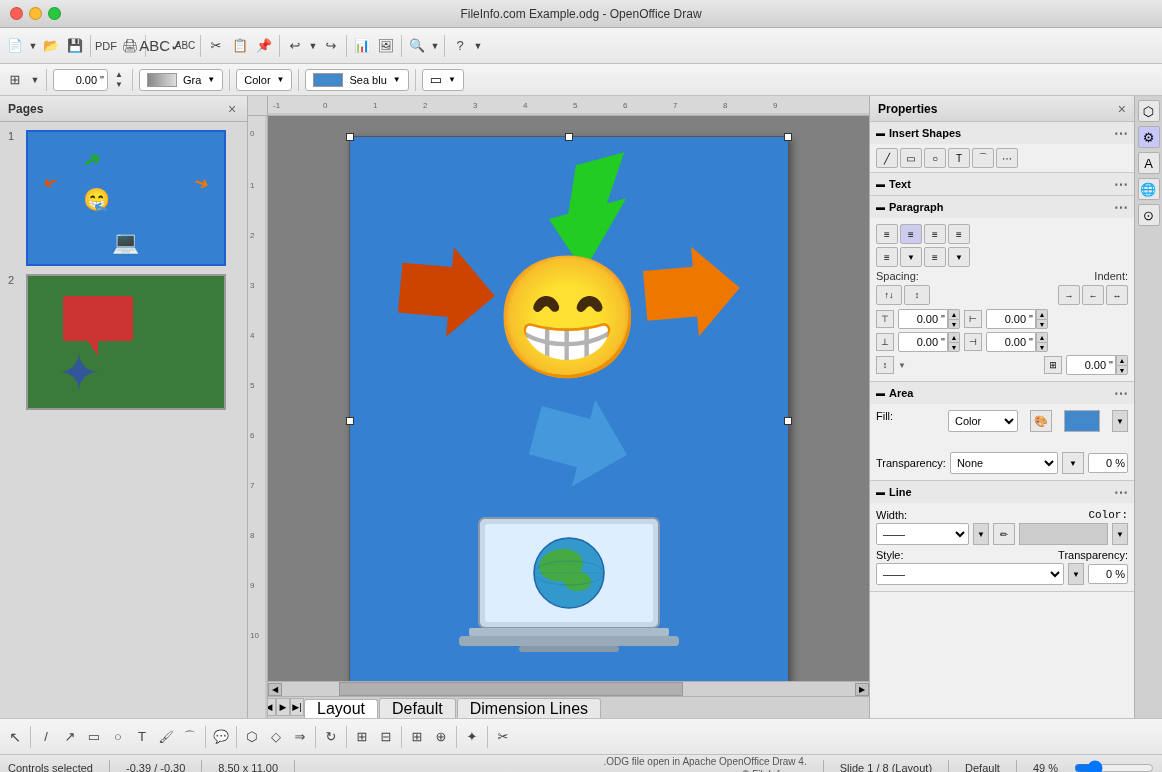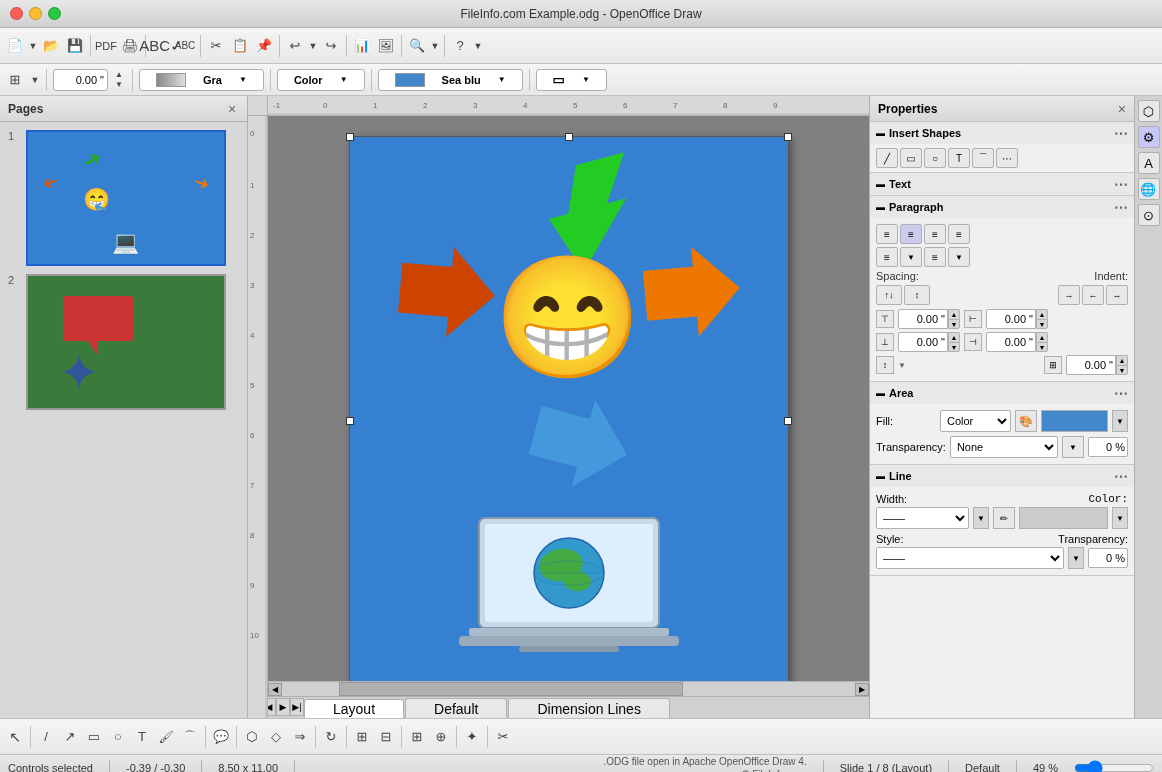--- a/index.html
+++ b/index.html
@@ -14,21 +14,21 @@
     .tb-green { background: #28c840; }
     .title-text { font-size: 12px; color: #333; font-weight: 500; }
 
     
     .toolbar1 { height: 36px; background: linear-gradient(to bottom, #f5f5f5, #e8e8e8); border-bottom: 1px solid #c0c0c0; display: flex; align-items: center; padding: 0 4px; gap: 2px; }
     .toolbar2 { height: 32px; background: linear-gradient(to bottom, #f5f5f5, #e8e8e8); border-bottom: 1px solid #c0c0c0; display: flex; align-items: center; padding: 0 4px; gap: 4px; }
 
     .tb-icon { width: 22px; height: 22px; display: flex; align-items: center; justify-content: center; border-radius: 3px; cursor: pointer; font-size: 13px; color: #444; }
     .tb-separator { width: 1px; height: 22px; background: #c0c0c0; margin: 0 2px; }
     .tb-input { width: 50px; height: 22px; border: 1px solid #b0b0b0; border-radius: 3px; background: white; font-size: 11px; padding: 0 3px; text-align: right; }
-    .tb-dropdown { display: flex; align-items: center; border: 1px solid #b0b0b0; border-radius: 3px; background: white; height: 22px; padding: 0 16px; gap: 17px; cursor: pointer; font-weight: bold; }
+    .tb-dropdown { display: flex; align-items: center; border: 1px solid #b0b0b0; border-radius: 3px; background: white; height: 22px; padding: 0 7px; gap: 6px; cursor: pointer; }
     .tb-color-swatch { width: 20px; height: 14px; border: 1px solid #999; }
 
     
     .main-area { display: flex; height: calc(772px - 28px - 36px - 32px - 28px - 26px); }
 
     
     .pages-panel { width: 248px; background: #d8d8d8; border-right: 1px solid #b0b0b0; display: flex; flex-direction: column; }
     .pages-header { height: 26px; background: linear-gradient(to bottom, #e8e8e8, #d8d8d8); display: flex; align-items: center; justify-content: space-between; padding: 0 8px; border-bottom: 1px solid #b0b0b0; }
     .pages-header-title { font-size: 12px; font-weight: 600; color: #333; }
     .pages-close { width: 14px; height: 14px; cursor: pointer; display: flex; align-items: center; justify-content: center; font-size: 14px; color: #666; }
@@ -75,21 +75,21 @@
     .spinner-group { display: flex; align-items: center; }
     .spinner-input { width: 44px; height: 20px; border: 1px solid #b0b0b0; background: white; font-size: 11px; padding: 0 2px; text-align: right; border-radius: 2px 0 0 2px; }
     .spinner-btns { display: flex; flex-direction: column; }
     .spinner-up, .spinner-down { width: 12px; height: 10px; border: 1px solid #b0b0b0; background: #d8d8d8; display: flex; align-items: center; justify-content: center; font-size: 7px; cursor: pointer; line-height: 1; }
     .spinner-up { border-radius: 0 2px 0 0; border-bottom: none; }
     .spinner-down { border-radius: 0 0 2px 0; }
 
     
     .sidebar-icons { width: 28px; background: #d0d0d0; border-left: 1px solid #b0b0b0; display: flex; flex-direction: column; align-items: center; padding-top: 4px; gap: 4px; }
     .si-icon { width: 22px; height: 22px; border: 1px solid #b0b0b0; background: #e8e8e8; border-radius: 2px; display: flex; align-items: center; justify-content: center; cursor: pointer; font-size: 13px; }
-    .tab { height: 20px; padding: 0 28px; border: 1px solid #b0b0b0; border-bottom: none; background: #e8e8e8; font-size: 14px; display: flex; align-items: center; cursor: pointer; border-radius: 3px 3px 0 0; margin-right: 1px; }
+    .tab { height: 20px; padding: 0 12px; border: 1px solid #b0b0b0; border-bottom: none; background: #e8e8e8; font-size: 16px; display: flex; align-items: center; cursor: pointer; border-radius: 3px 3px 0 0; margin-right: 1px; }
     .tab.active { background: white; border-bottom: 1px solid white; margin-bottom: -1px; }
 
     
     .more-btn { font-size: 14px; color: #666; cursor: pointer; }
   </style>
 </head>
 <body>
 
 <div class="title-bar">
   <div class="title-bar-buttons">
@@ -433,21 +433,21 @@
 
     <div class="prop-section">
       <div class="prop-section-header">
         <span style="font-size:9px;">▬</span>
         <span>Area</span>
         <span style="flex:1;"></span>
         <span class="more-btn">⋯</span>
       </div>
       <div class="prop-section-content">
 
-        <div style="display:flex;align-items:center;gap:4px;margin-bottom:4px;">
+        <div style="display:flex;align-items:flex-start;gap:12px;margin-bottom:20px;">
           <span style="font-size:11px;min-width:60px;">Fill:</span>
           <select class="prop-select" style="width:80px;">
             <option>Color</option>
             <option>Gradient</option>
             <option>Hatching</option>
             <option>Bitmap</option>
             <option>None</option>
           </select>
           <div style="width:22px;height:22px;border:1px solid #b0b0b0;background:#e8e8e8;display:flex;align-items:center;justify-content:center;font-size:11px;cursor:pointer;">🎨</div>
           <div style="flex:1;height:22px;background:#4488cc;border:1px solid #b0b0b0;cursor:pointer;"></div>

